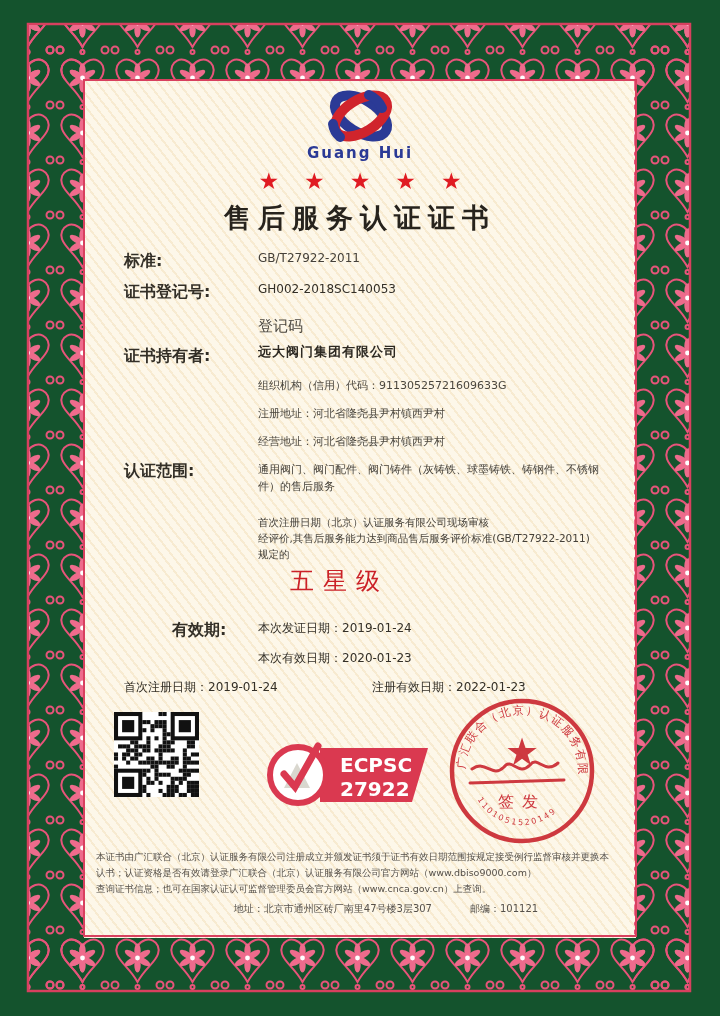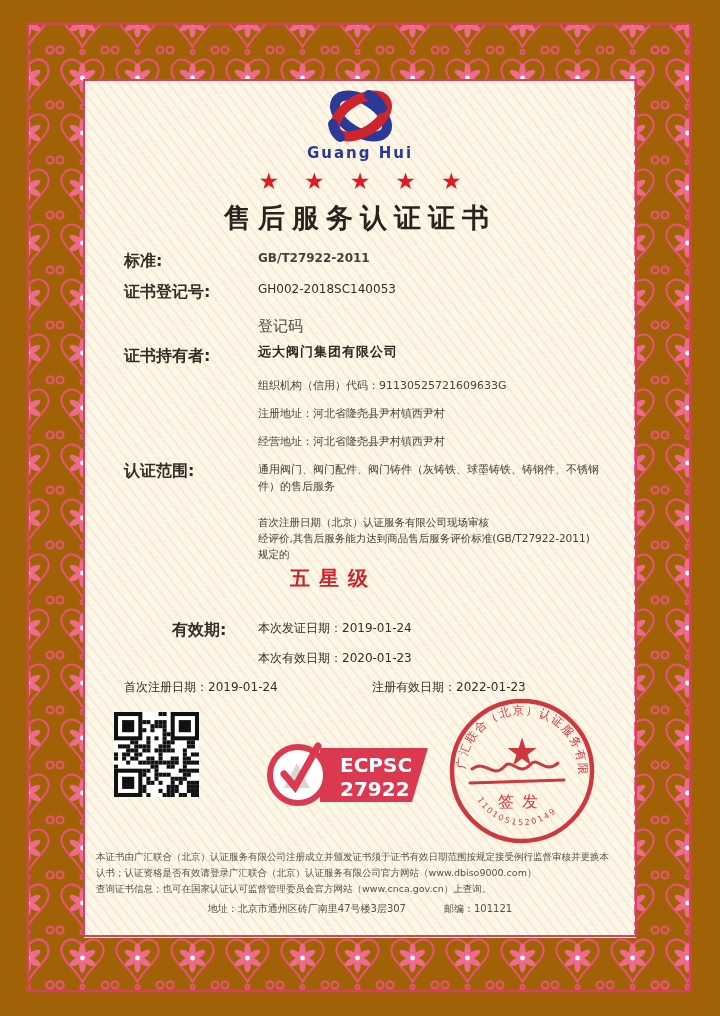--- a/index.html
+++ b/index.html
@@ -1,38 +1,38 @@
 <!DOCTYPE html>
 <html><head>
 <meta charset="utf-8">
 <style>
   html,body{margin:0;padding:0;background:#ffffff;}
-  .page{position:relative;width:720px;height:1016px;background:#a16207;overflow:hidden;
+  .page{position:relative;width:720px;height:1016px;background:#14532d;overflow:hidden;
         font-family:"DejaVu Sans","Liberation Sans",sans-serif;}
   .content{position:absolute;left:84px;top:80px;width:552px;height:858px;
            background:#fdf7e9;
            background-image:repeating-linear-gradient(52deg,rgba(232,199,138,.26) 0 2px,rgba(253,247,233,0) 2px 8px);
            z-index:1;}
   .frame{position:absolute;left:0;top:0;z-index:2;pointer-events:none;}
   .abs{position:absolute;}
   .ctr{left:0;width:552px;text-align:center;}
   .brand{color:#2b3a96;font-weight:bold;font-size:15px;letter-spacing:2px;}
   .stars{display:flex;justify-content:center;gap:25px;color:#e01b22;font-size:23px;line-height:1;}
   .title{font-size:27px;font-weight:bold;color:#27231d;letter-spacing:7px;}
   .lbl{font-size:16px;font-weight:bold;color:#332f27;}
   .val{font-size:12px;color:#45413a;}
   .valb{font-size:12px;font-weight:normal;color:#332f27;}
   .holder-name{font-size:13px;font-weight:bold;color:#2d2922;letter-spacing:1px;}
   .small{font-size:11px;color:#4a463e;}
   .tiny{font-size:15px;color:#4a463e;}
   .scope{font-size:11px;color:#45413a;line-height:1.55;width:358px;}
   .para{font-size:10.5px;color:#45413a;line-height:16px;width:370px;}
-  .rating{font-size:20px;font-weight:bold;color:#cb2127;letter-spacing:9px;}
+  .rating{font-size:24px;font-weight:normal;color:#cb2127;letter-spacing:9px;}
   .footer-line{font-size:9.5px;color:#55504a;line-height:15.5px;width:532px;}
-  .addr-row{display:flex;justify-content:center;gap:38px;font-size:10px;color:#55504a;width:552px;}
+  .addr-row{display:flex;justify-content:center;gap:38px;font-size:10px;color:#55504a;width:604px;}
   .stamp{opacity:.9;}
 </style>
 </head>
 <body>
 
 <div class="page">
 
   <div class="content">
 
     <svg class="abs" style="left:222px;top:6px;" width="110" height="62" viewBox="0 0 110 62">
@@ -49,21 +49,21 @@
       <span>★</span>
       <span>★</span>
       <span>★</span>
       <span>★</span>
       <span>★</span>
     </div>
 
     <div class="abs ctr title" style="top:120px;">售后服务认证证书</div>
 
     <div class="abs lbl" style="left:40px;top:171px;">标准:</div>
-    <div class="abs val" style="left:174px;top:171px;font-weight:bold;">GB/T27922-2011</div>
+    <div class="abs val" style="left:174px;top:171px;">GB/T27922-2011</div>
 
     <div class="abs lbl" style="left:40px;top:202px;">证书登记号:</div>
     <div class="abs valb" style="left:174px;top:202px;">GH002-2018SC140053</div>
 
     <div class="abs tiny" style="left:174px;top:237px;">登记码</div>
 
     <div class="abs lbl" style="left:40px;top:266px;">证书持有者:</div>
     <div class="abs holder-name" style="left:174px;top:263px;">远大阀门集团有限公司</div>
 
     <div class="abs small" style="left:174px;top:298px;">组织机构（信用）代码：91130525721609633G</div>

